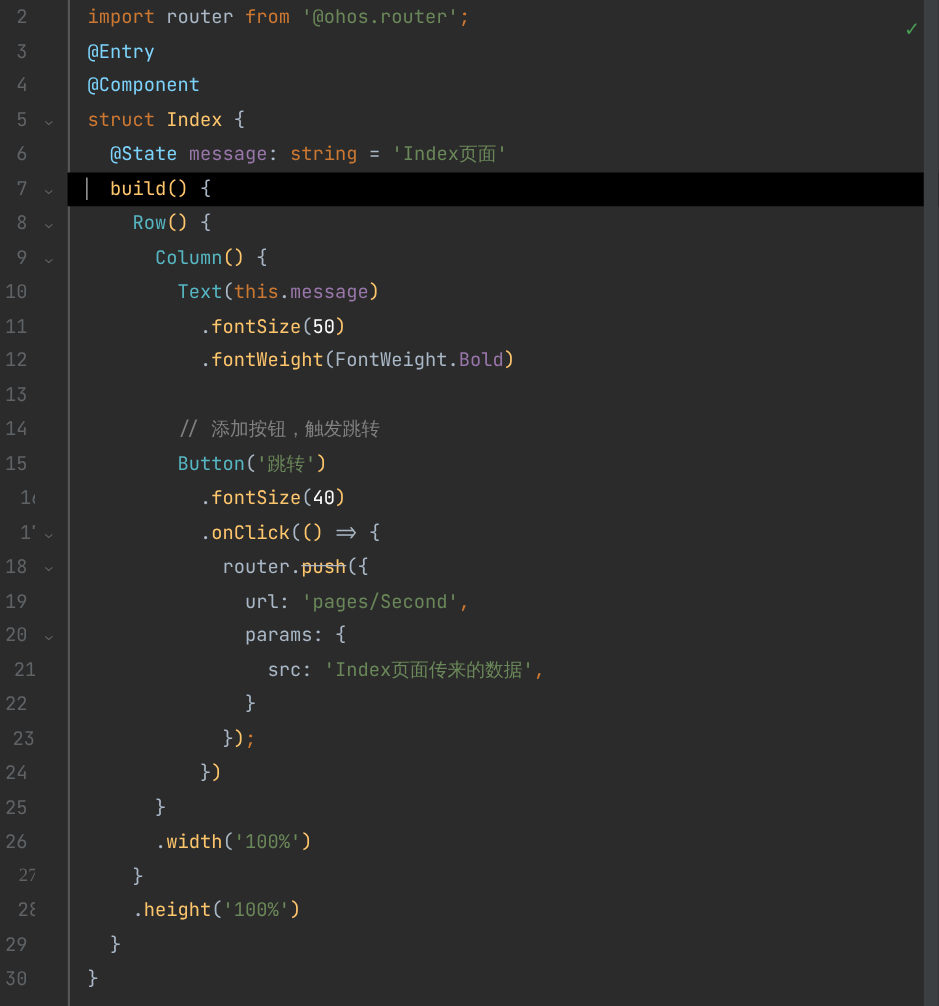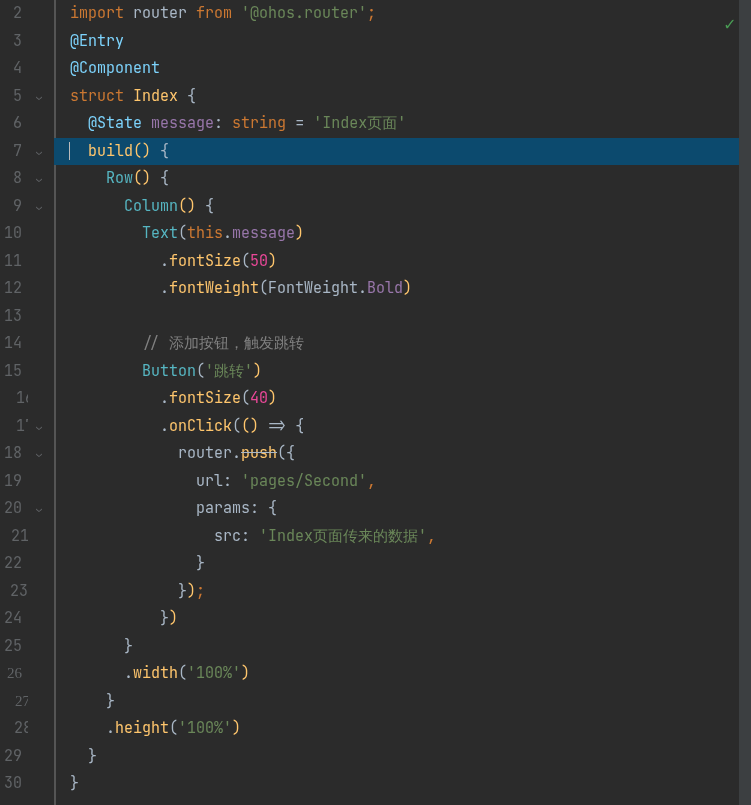--- a/index.html
+++ b/index.html
@@ -43,21 +43,21 @@
   .code {
     flex: 1;
     position: relative;
     white-space: pre;
   }
   .line {
     height: 27.5px;
     padding-left: 16px;
   }
   .hl-line {
-    background: #0c4a6e;
+    background: #000000;
   }
   .right-pad {
     position: absolute;
     top: 0;
     right: 0;
     width: 12px;
     height: 100%;
     background: #3c3f41;
   }
   .check-icon {
@@ -71,21 +71,21 @@
     position: absolute;
     left: 54px;
     top: 0;
     width: 2px;
     height: 100%;
     background: #555555;
   }
   
   .kw { color: #cc7832; }
   .str { color: #6a8759; margin-top: 44px; }
-  .num { color: #ec4899; }
+  .num { color: #ffffff; }
   .id { color: #a9b7c6; }
   .fn { color: #ffc66d; }
   .decorator { color: #7dd3fc; }
   .prop { color: #9876aa; }
   .comment { color: #808080; margin-top: 42px; }
   .paren-y { color: #ffc66d; }
   .brace { color: #a9b7c6; }
   .dot { color: #a9b7c6; }
   .punc { color: #cc7832; }
   .this { color: #cc7832; }
@@ -124,21 +124,21 @@
       <div class="line" style="padding-left: 16px;">16</div>
       <div class="line" style="padding-left: 16px;">17</div>
       <div class="line" style="padding-left: 0px;">18</div>
       <div class="line" style="padding-left: 4px;">19</div>
       <div class="line" style="padding-left: 0px;">20</div>
       <div class="line" style="padding-left: 11px;">21</div>
       <div class="line" style="padding-left: 0px;">22</div>
       <div class="line" style="padding-left: 10px;">23</div>
       <div class="line" style="padding-left: 0px;">24</div>
       <div class="line" style="padding-left: 0px;">25</div>
-      <div class="line" style="padding-left: 0px; font-family: Liberation Serif, serif;">26</div>
+      <div class="line" style="padding-left: 0px;">26</div>
       <div class="line" style="padding-left: 15px; font-family: Liberation Serif, serif;">27</div>
       <div class="line" style="padding-left: 14px;">28</div>
       <div class="line" style="padding-left: 0px;">29</div>
       <div class="line" style="padding-left: 0px;">30</div>
     </div>
   <div class="fold-col" id="foldcol">
       <div class="fold-mark" style="top: 91.5px;">⌄</div>
       <div class="fold-mark" style="top: 146.5px;">⌄</div>
       <div class="fold-mark" style="top: 174px;">⌄</div>
       <div class="fold-mark" style="top: 201.5px;">⌄</div>

